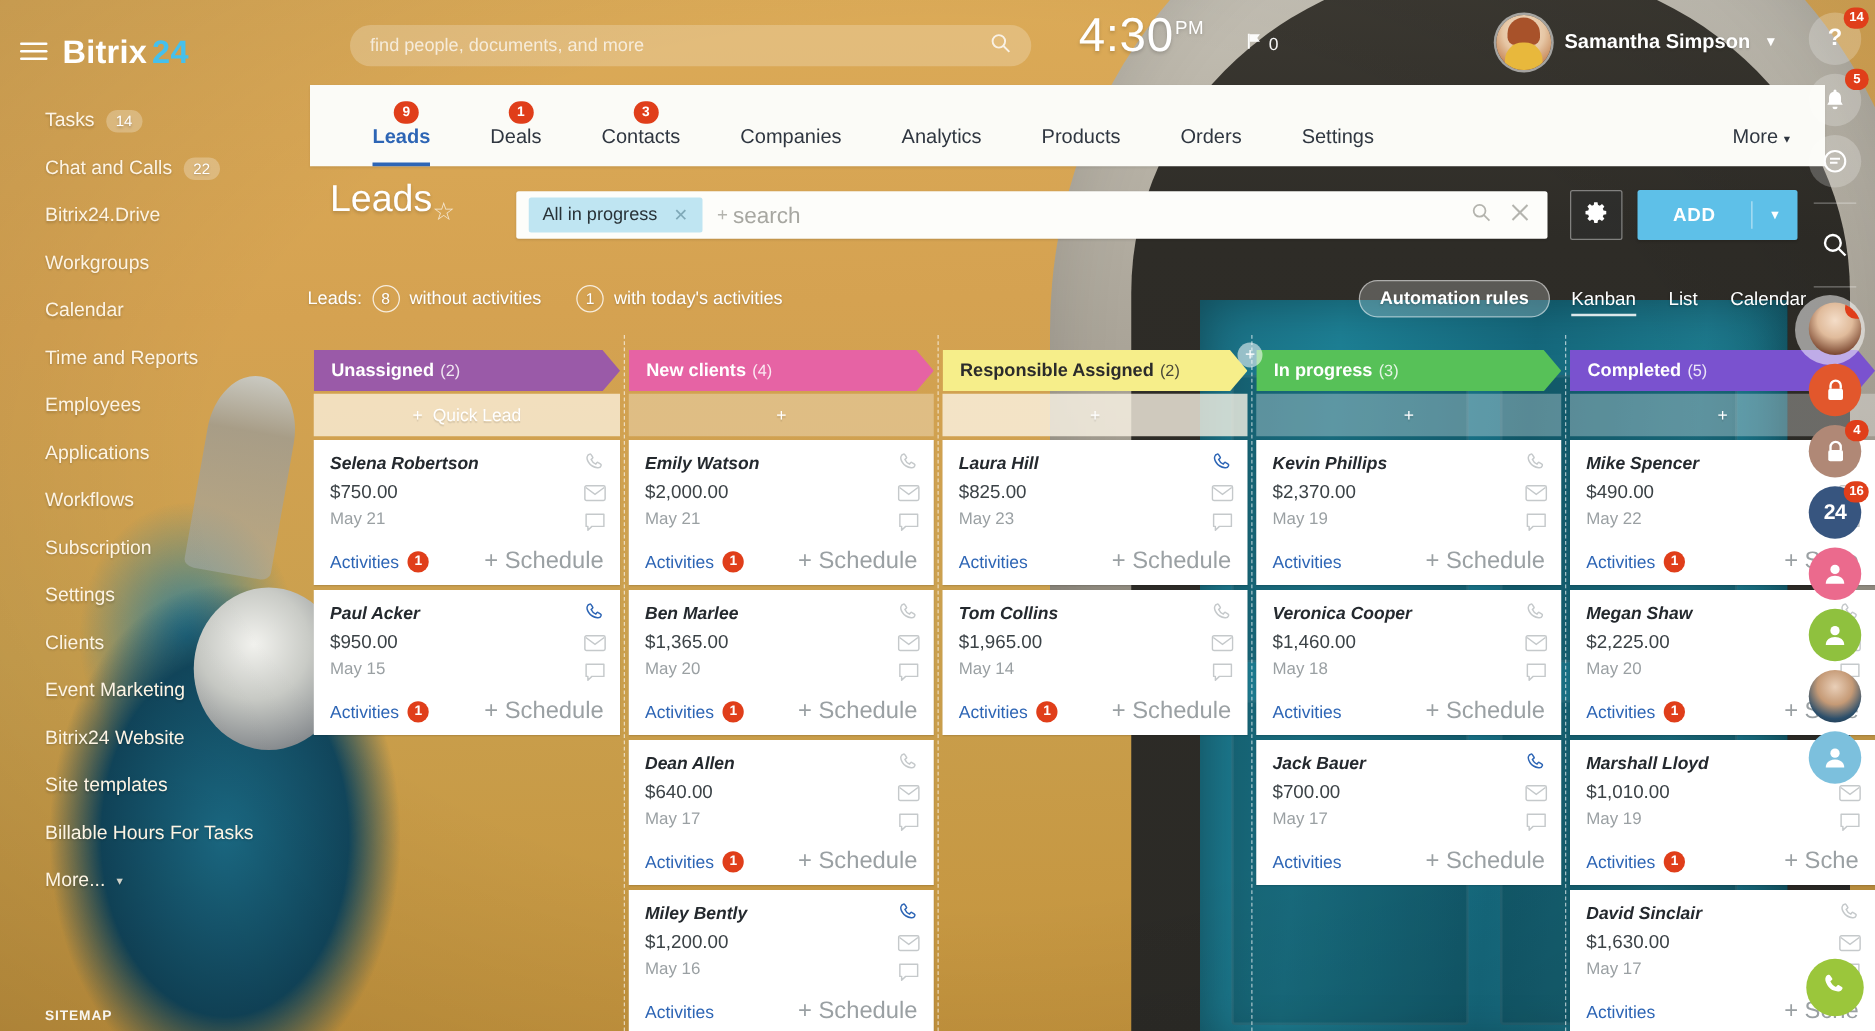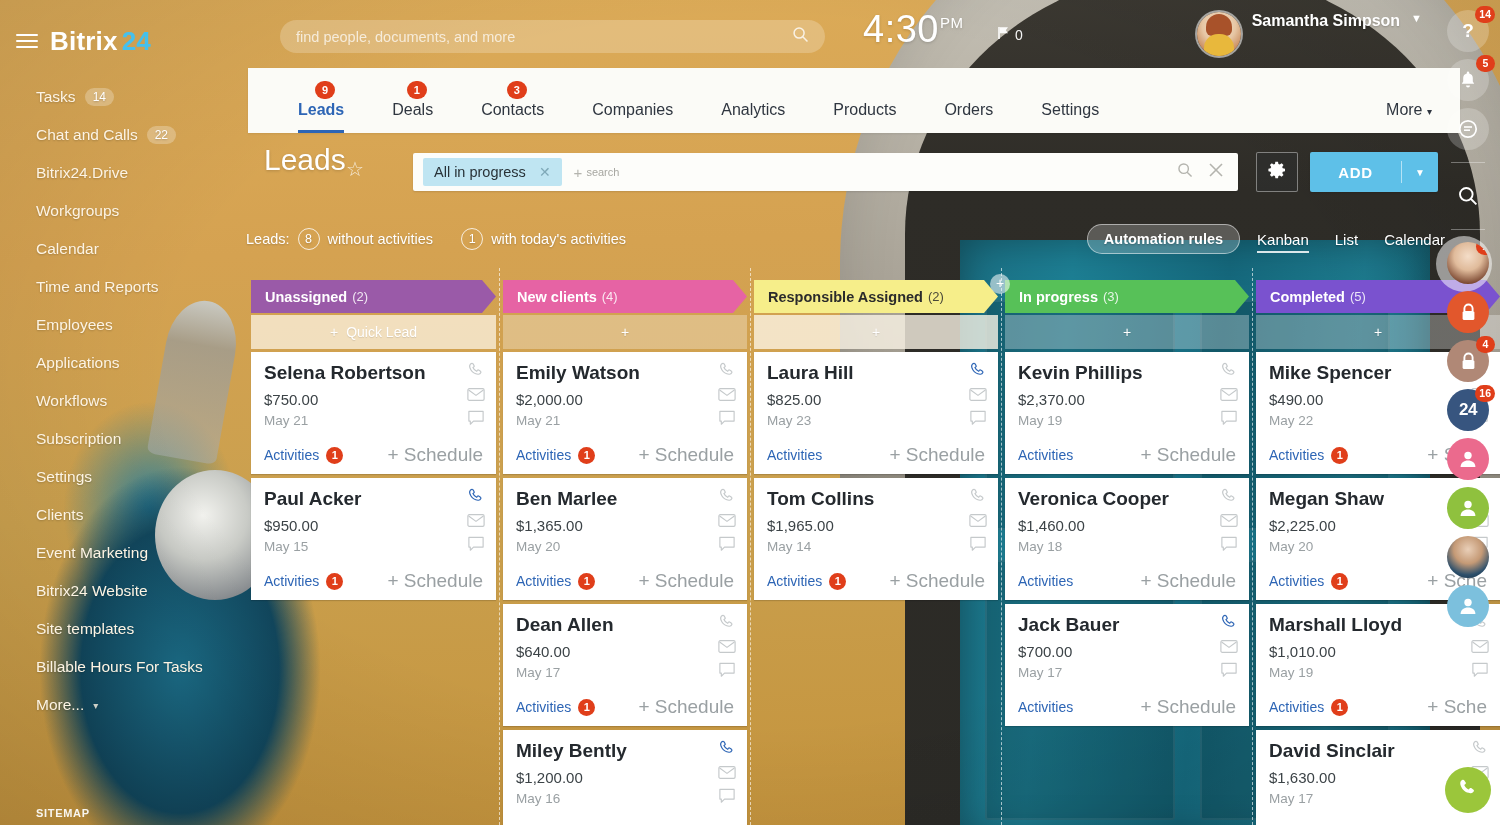--- a/index.html
+++ b/index.html
@@ -122,21 +122,21 @@
     color:#fff; font-size:38px; font-weight:300; letter-spacing:.5px;
     text-shadow: 0 1px 3px rgba(0,0,0,.18);
   }
   .clock sup { font-size:15px; font-weight:400; vertical-align: super; margin-left:1px; }
   .flagcount {
     position:absolute; left:750px; top:26px; color:#fff; font-size:14px;
     display:flex; align-items:center; gap:6px; opacity:.95;
   }
   .userblock {
     position:absolute; right:78px; top:12px;
-    display:flex; gap:11px; cursor:pointer;
+    display:flex; align-items:center; gap:11px; cursor:pointer;
   }
   .avatar {
     width:44px; height:44px; border-radius:50%;
     background: radial-gradient(circle at 50% 32%, #f7e3cf 0%, #e6c6a4 45%, #c88b5d 75%, #8c4f2c 100%);
     box-shadow: 0 0 0 2px rgba(255,255,255,.55);
     position:relative; overflow:hidden;
   }
   .avatar::after{
     content:""; position:absolute; left:7px; bottom:0; width:30px; height:22px;
     border-radius: 14px 14px 0 0; background:#e8b83c;
@@ -181,21 +181,21 @@
     position:absolute; left:165px; top:8px; width:825px; height:38px;
     background:#fdfdfa; border-radius:2px; display:flex; align-items:center;
     box-shadow: 0 1px 2px rgba(0,0,0,.12);
   }
   .chip {
     display:flex; align-items:center; gap:13px; margin-left:10px;
     background:#bfe5f2; color:#283237; font-size:14.5px; height:28px; padding: 0 11px; border-radius:2px;
   }
   .chip .x { color:#7fa9b8; font-size:14px; cursor:pointer; }
   .filterbar .plus { color:#b4b4ae; font-size:15px; margin-left:12px; }
-  .filterbar .ph { color:#a7a7a1; font-size:11px; margin-left:4px; }
+  .filterbar .ph { color:#a7a7a1; font-size:18px; margin-left:4px; }
   .filteracts { margin-left:auto; display:flex; gap:15px; padding-right:14px; color:#b4b4ae; }
   .gearbtn {
     position:absolute; left:1008px; top:7px; width:42px; height:40px;
     background: rgba(45,48,48,.55); border:1px solid rgba(255,255,255,.4); border-radius:2px;
     display:flex; align-items:center; justify-content:center; cursor:pointer;
   }
   .addbtn {
     position:absolute; left:1062px; top:7px; height:40px; width:128px;
     background:#5ec0e8; border-radius:2px; display:flex; align-items:center; cursor:pointer;
     box-shadow: 0 1px 2px rgba(0,0,0,.12);
@@ -247,21 +247,21 @@
     height:34px; margin-top:2px; background: rgba(255,255,255,.45);
     display:flex; align-items:center; justify-content:center; gap:8px;
     color:#fff; font-size:14px; cursor:pointer; text-shadow:0 1px 1px rgba(0,0,0,.12);
   }
   .cards { margin-top:3px; }
   .card {
     background:#fff; margin-bottom:4px; padding:10px 13px 8px 13px;
     position:relative; cursor:pointer;
     box-shadow: 0 1px 1px rgba(0,0,0,.14);
   }
-  .cname { font-size:19px; font-weight:700; color:#24292e; margin-bottom:7px; }
+  .cname { font-size:14px; font-weight:700; color:#24292e; margin-bottom:7px;font-style:italic; }
   .camt { font-size:15px; color:#3c4347; margin-bottom:5px; }
   .cdate { font-size:13.5px; color:#9aa0a3; margin-bottom:16px; }
   .cfoot { display:flex; align-items:center; }
   .act { color:#2d65b5; font-size:14px; display:flex; align-items:center; gap:7px; }
   .actbadge {
     background:#e03e1a; color:#fff; font-size:11px; font-weight:700;
     min-width:17px; height:17px; line-height:17px; border-radius:9px; text-align:center; padding:0 4px;
   }
   .sched { margin-left:auto; color:#9aa0a3; font-size:19px; }
   .cicons { position:absolute; right:11px; top:9px; display:flex; flex-direction:column; gap:8px; align-items:center; }

